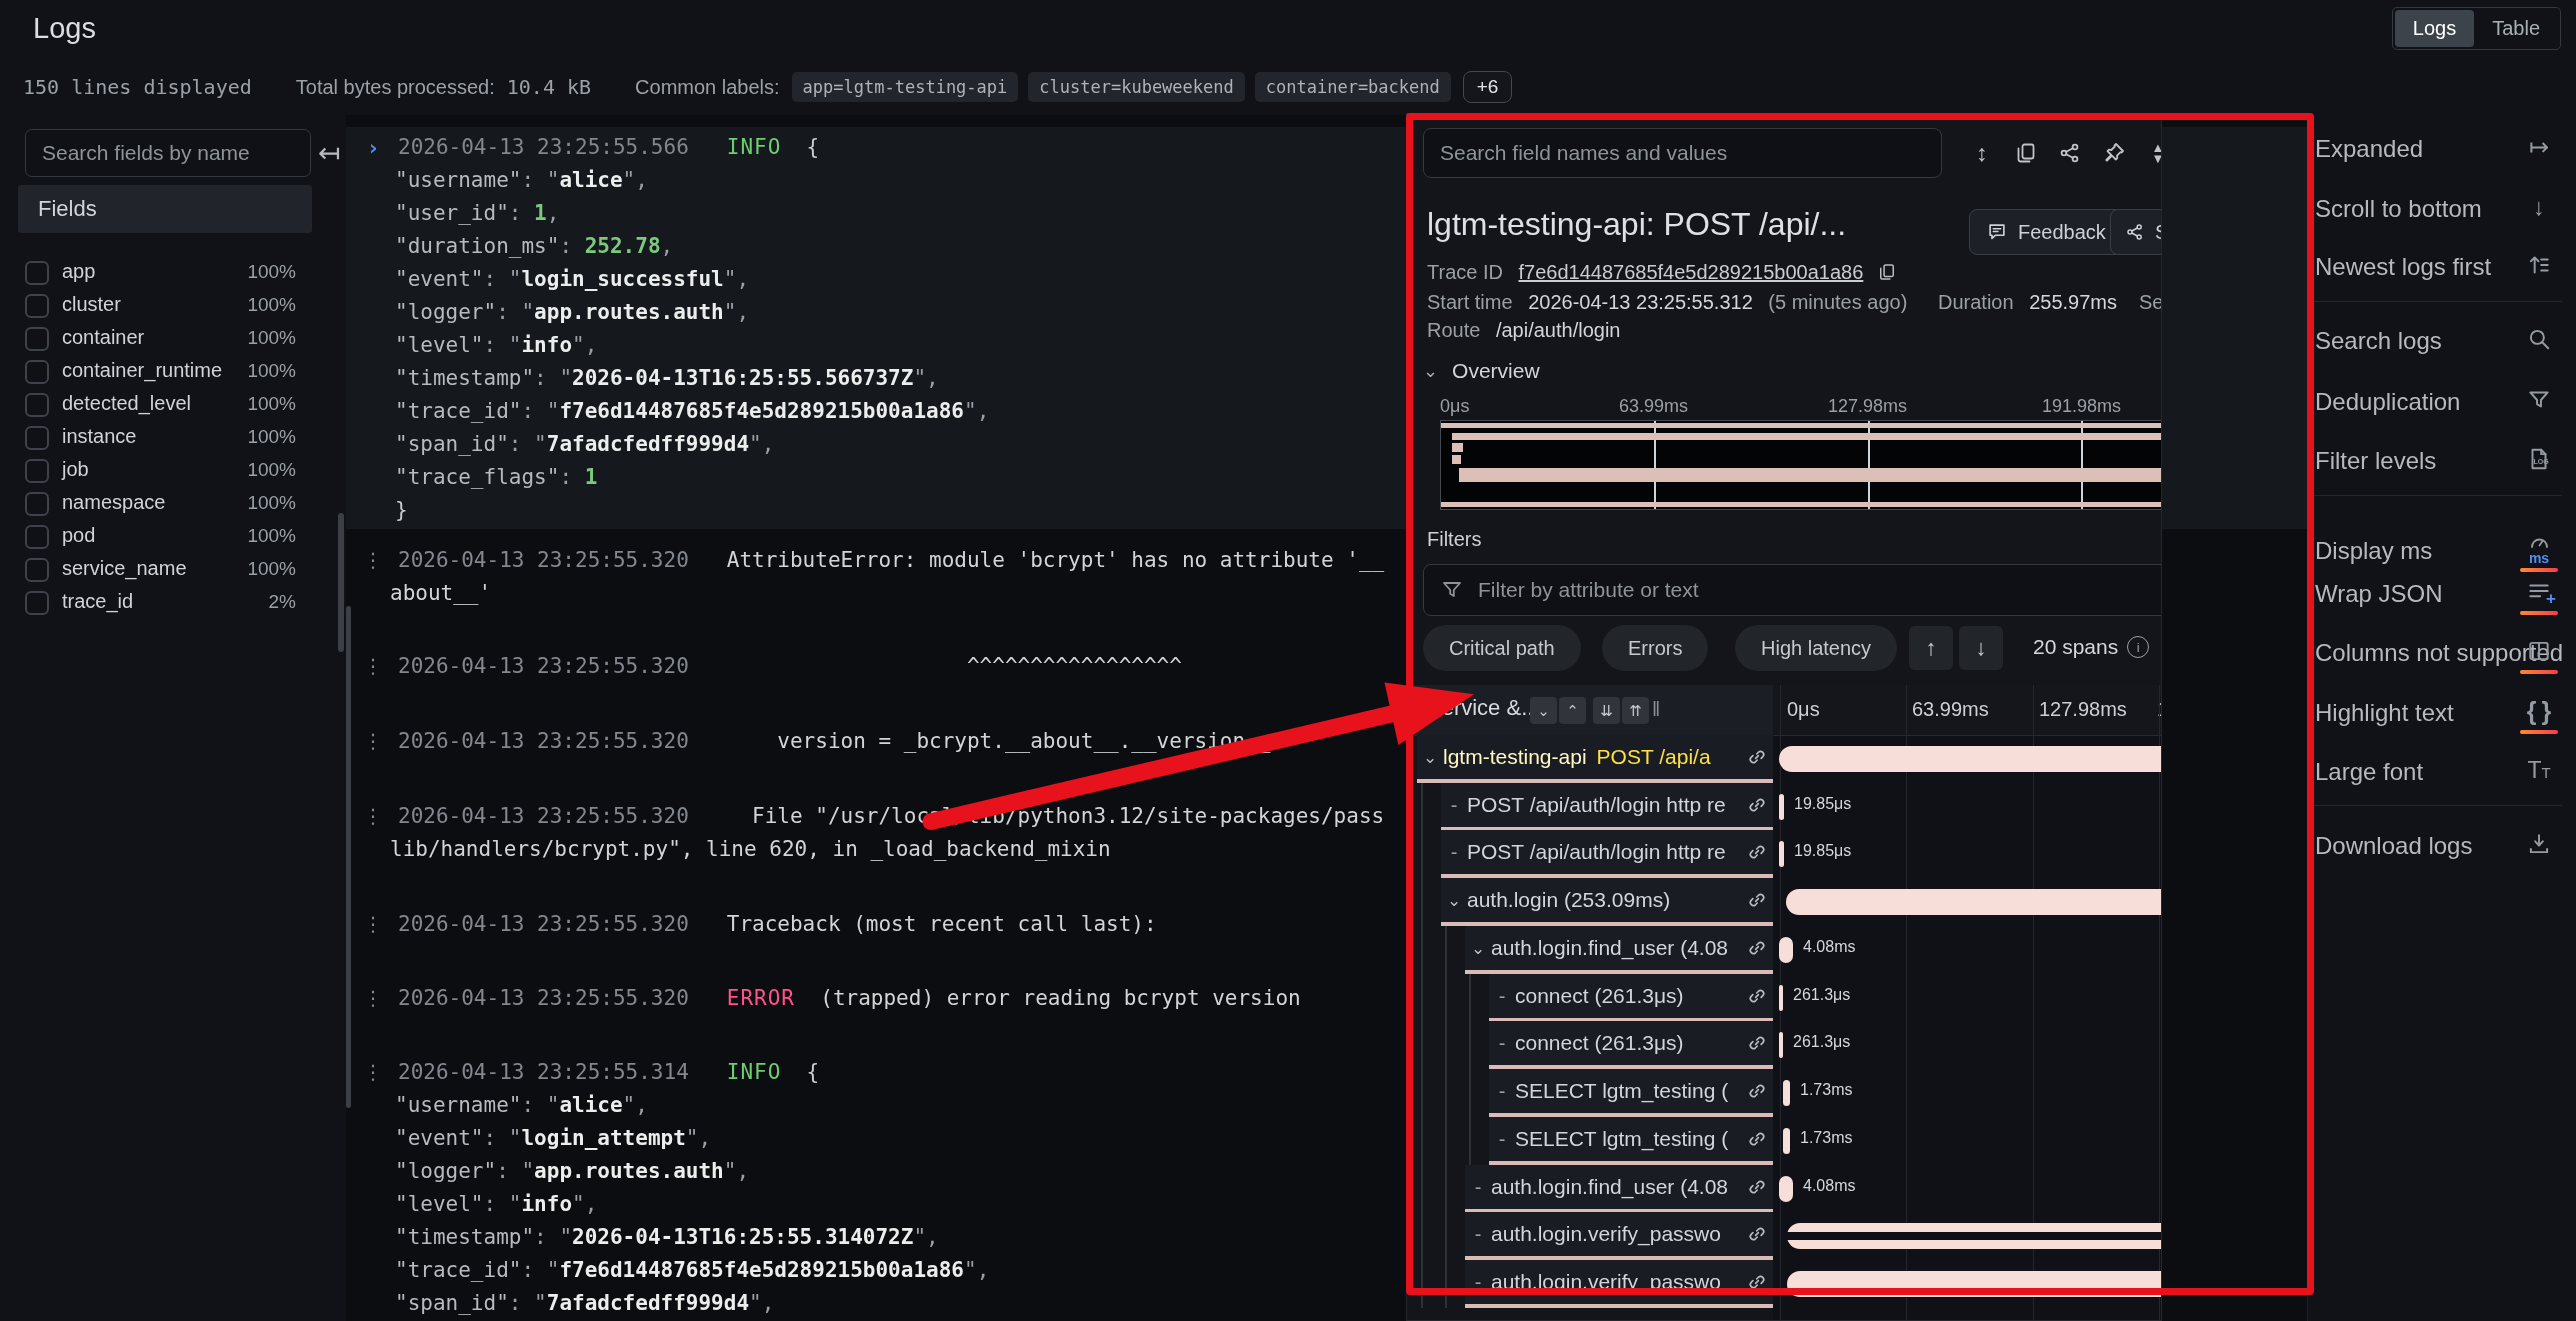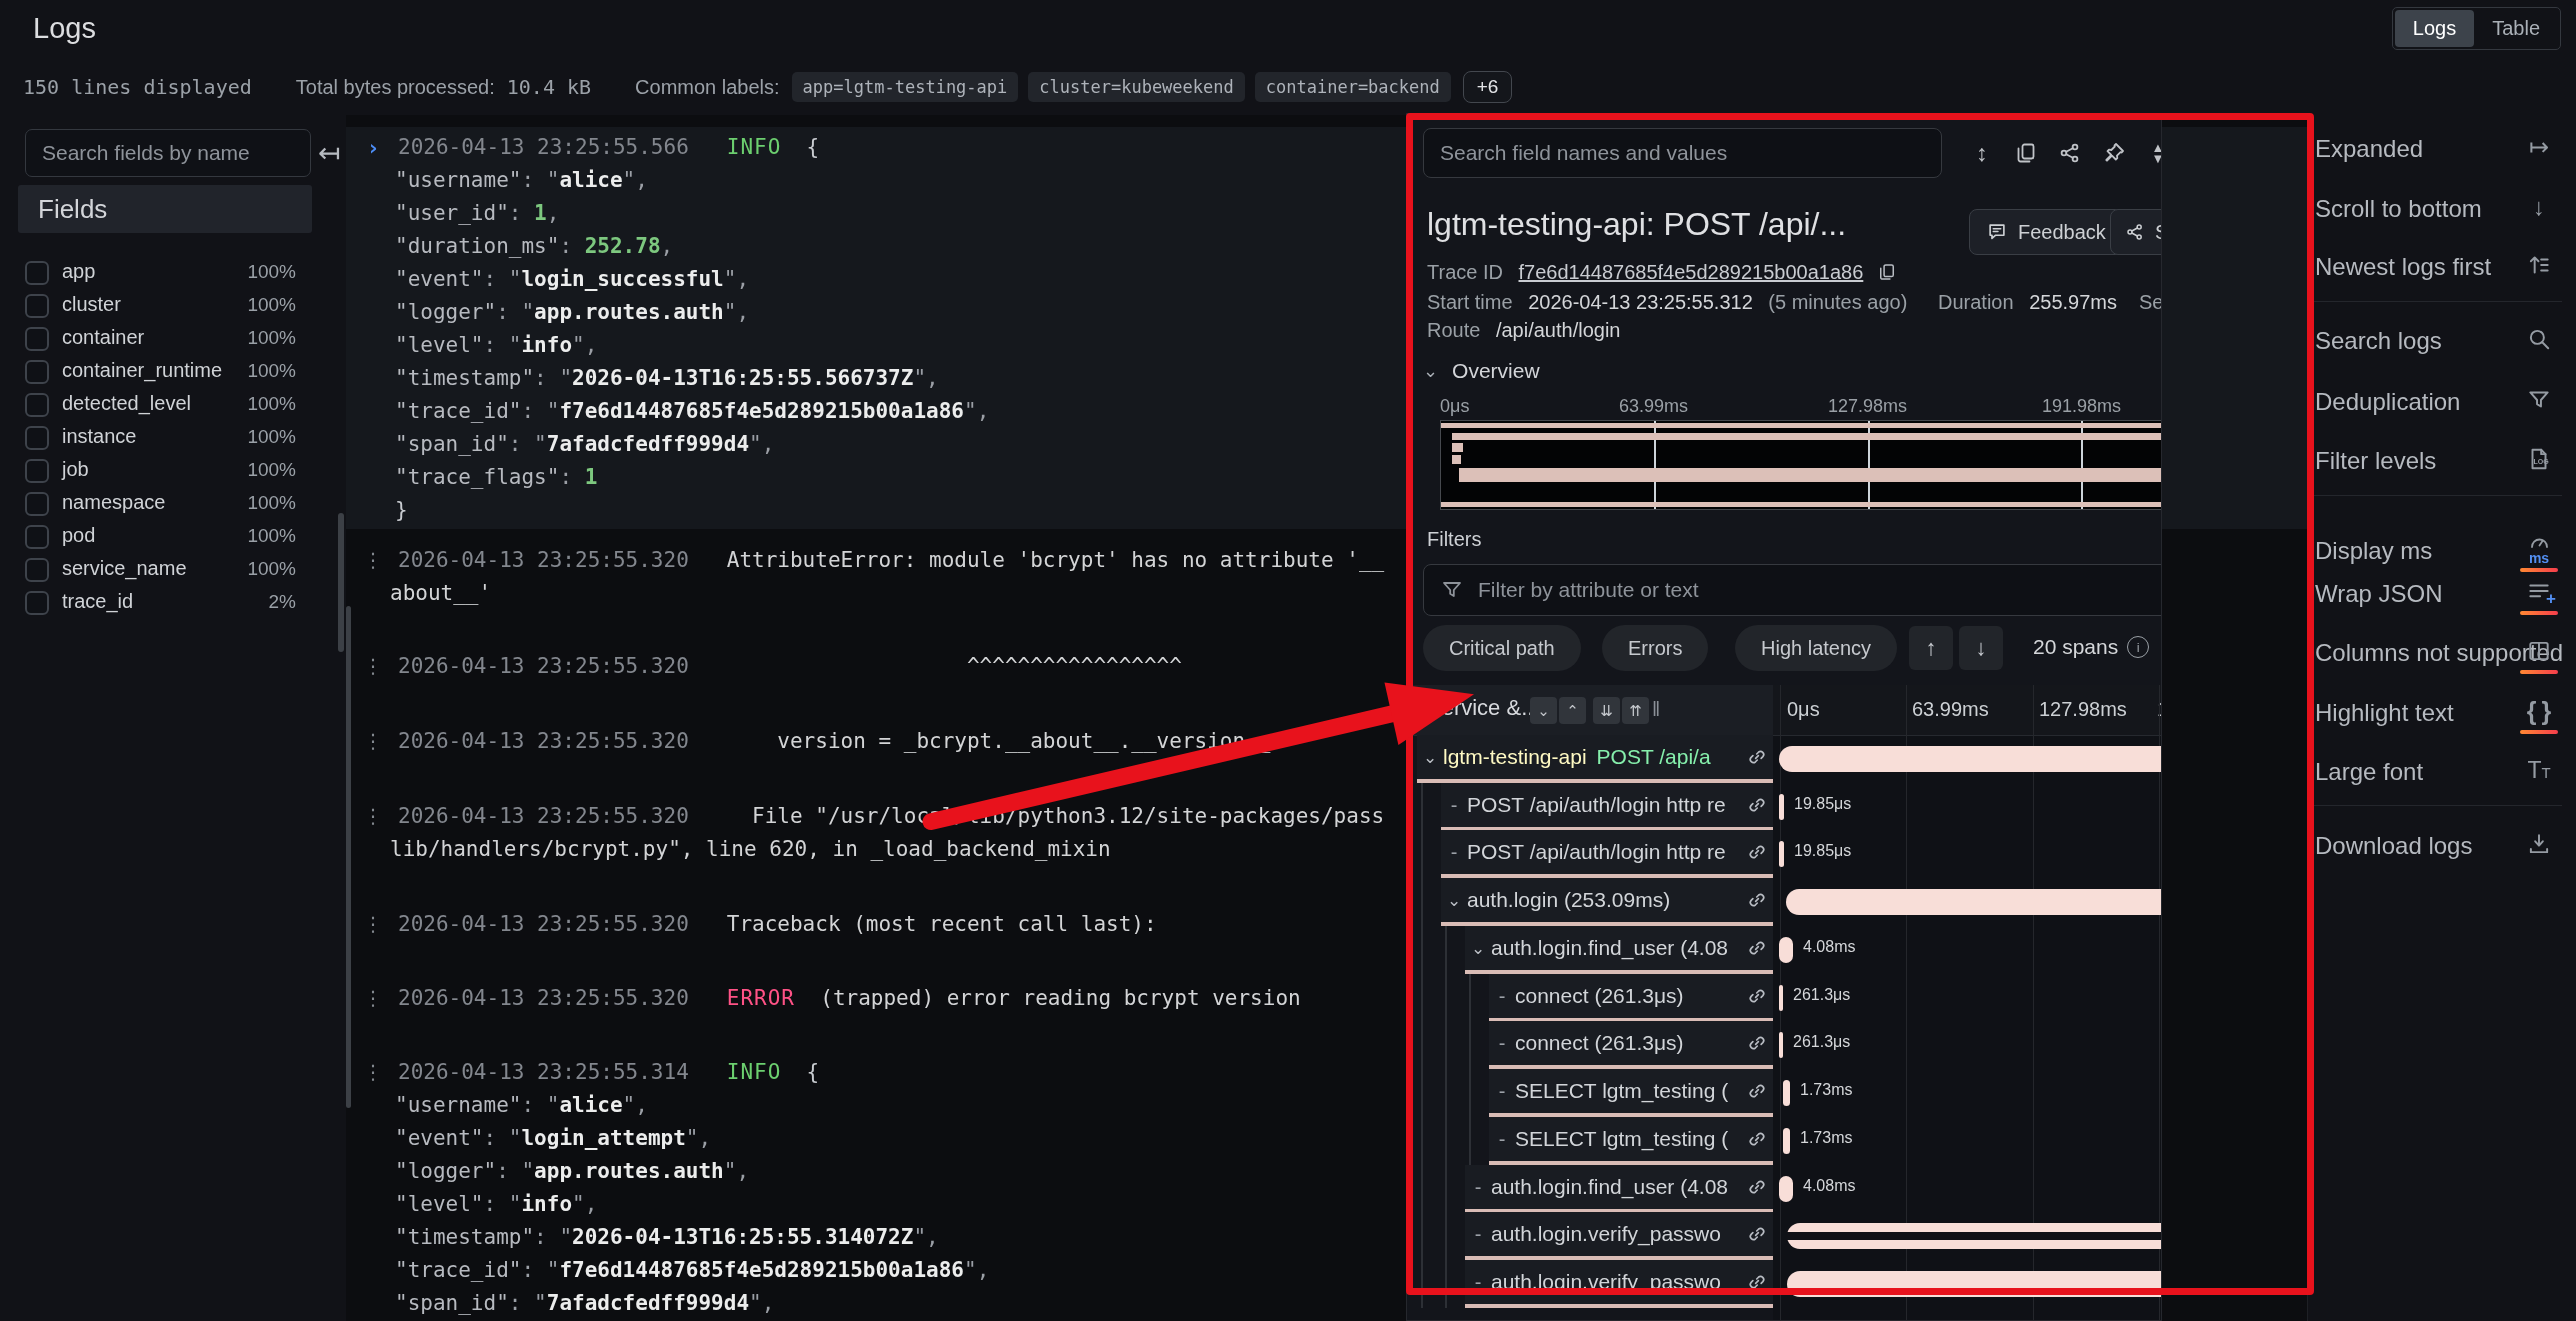--- a/index.html
+++ b/index.html
@@ -22,21 +22,21 @@
   .chip{background:#22252b;border-radius:5px;padding:5px 11px;font-size:17px;color:#aeb3ba;font-family:"DejaVu Sans Mono",monospace}
   .chip-more{background:#14161b;border:1px solid #43474e;color:#e4e5e8;border-radius:8px;font-size:19px;padding:4px 13px;font-family:"Liberation Sans",sans-serif}
 
   
   #fields-sidebar{position:absolute;left:0;top:115px;bottom:0;width:346px;background:#111217}
   #field-search{position:absolute;left:25px;top:14px;width:286px;height:48px;background:#0f1116;border:1px solid #34383f;
        border-radius:7px;color:#d8d9da;font-size:21px;padding:0 16px;box-sizing:border-box;outline:none;font-family:"Liberation Sans",sans-serif}
   #field-search::placeholder{color:#8e939a}
   #collapse-icon{position:absolute;left:318px;top:22px;font-size:27px;color:#b6bac0;cursor:pointer}
   #fields-header{position:absolute;left:18px;top:70px;width:294px;height:48px;background:#21242b;border-radius:3px;
-       display:flex;align-items:center;padding-left:20px;font-size:26px;color:#d3d5d9;box-sizing:border-box}
+       display:flex;align-items:center;padding-left:20px;font-size:22px;color:#d3d5d9;box-sizing:border-box}
   #fields-list{position:absolute;left:0;top:142px;right:0}
   .field-row{position:relative;height:33px}
   .field-cb{position:absolute;left:25px;top:4px;width:20px;height:20px;border:2px solid #3e434b;border-radius:6px;background:#0f1116;cursor:pointer}
   .field-name{position:absolute;left:62px;top:3px;font-size:20px;color:#d0d3d7;font-weight:500}
   .field-pct{position:absolute;right:50px;top:4px;font-size:19px;color:#9aa0a7}
   #fields-scrollbar{position:absolute;right:2px;top:398px;width:6px;height:139px;background:#3c4046;border-radius:3px}
 
   
   #logpane{position:absolute;left:346px;top:115px;right:268px;bottom:0;background:#0c0d10;overflow:hidden}
   #entry-highlight{position:absolute;left:0;top:12px;right:0;height:402px;background:#15181d}
@@ -122,21 +122,21 @@
   #tl-bg{position:absolute;left:366px;top:621px;bottom:0;right:0;background:#0f1116}
   .gridline{position:absolute;top:571px;bottom:0;width:1px;background:#25272c}
   #span-rows{position:absolute;left:0;top:621px;right:0;bottom:0}
   .span-row{position:absolute;left:0;right:0;height:48px}
   .guide{position:absolute;top:0;bottom:0;width:2px;background:#2d3036}
   .name-cell{position:absolute;top:0;height:44px;background:#191c22;display:flex;align-items:center;border-bottom:4px solid var(--sep);box-sizing:content-box;cursor:pointer}
   .prefix{width:26px;text-align:center;color:#b9bdc4;font-size:17px;flex-shrink:0}
   .prefix-dash{color:#9ca1a8;font-size:20px}
   .sname{font-size:21px;color:#d2d5d9;white-space:nowrap;overflow:hidden;flex:1}
   .sname .svc{color:#fef9c3;font-weight:400}
-  .sname .sfx{color:#86efac;margin-left:10px}
+  .sname .sfx{color:#fde047;margin-left:10px}
   .slink{width:32px;height:24px;color:#b9bdc4;flex-shrink:0;cursor:pointer}
   .slink svg{width:22px;height:22px}
   .bar{position:absolute;top:11px;height:26px;border-radius:13px;background:var(--pink)}
   .bar-hollow{background:linear-gradient(#f8ded8 0px,#f8ded8 9px,#101116 9px,#101116 17px,#f8ded8 17px,#f8ded8 26px)}
   .bar-cursor{position:absolute;top:6px;width:3px;height:36px;background:#e6e8ea}
   .dur{position:absolute;top:12px;font-size:16px;color:#d5d7da;white-space:nowrap}
 
   
   #annotation-rect{position:absolute;left:1406px;top:113px;width:908px;height:1182px;border:7px solid var(--ann);border-radius:4px;
        box-sizing:border-box;z-index:60;pointer-events:none}

